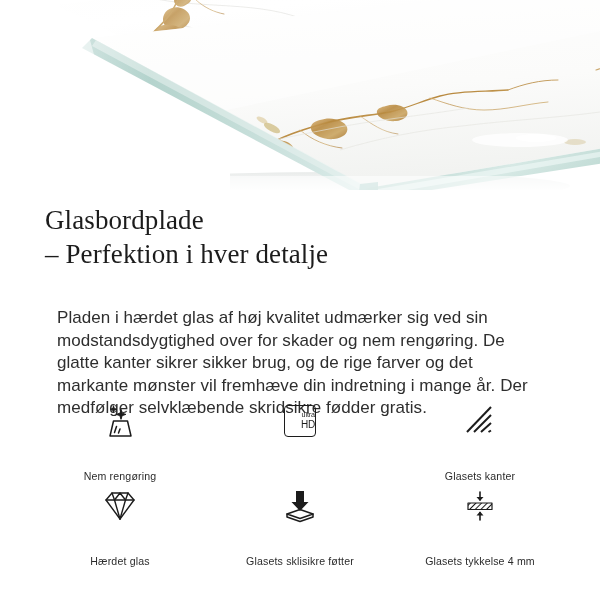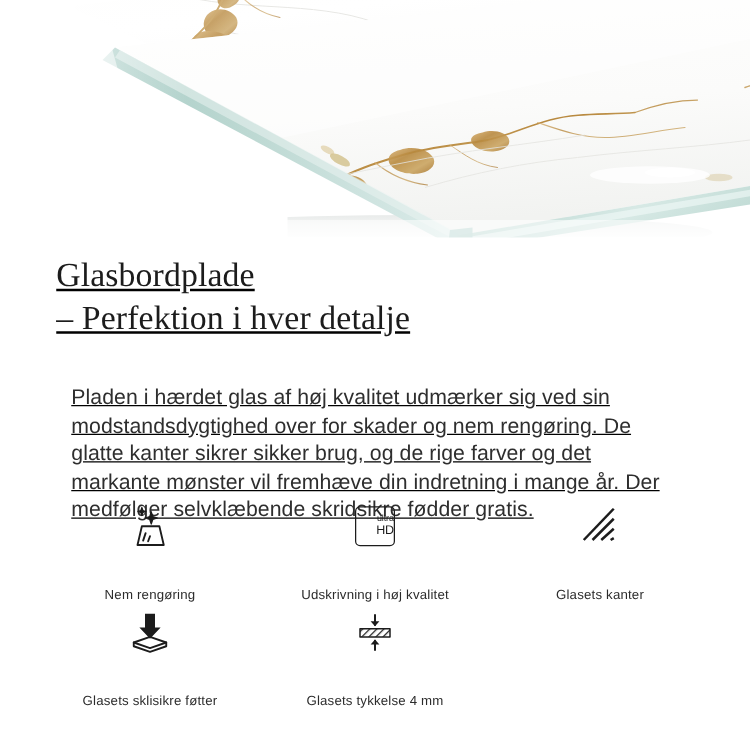--- a/index.html
+++ b/index.html
@@ -32,21 +32,20 @@
     background: #ffffff;
   }
   .hero-svg { display: block; width: 600px; height: 200px; }
 
   
   .content {
     position: absolute;
     left: 45px;
     top: 203px;
     width: 512px;
-    text-decoration: underline;
   }
   .headline {
     font-family: "Liberation Serif", serif;
     font-size: 27px;
     line-height: 34px;
     font-weight: 400;
     color: #1c1c1c;
     letter-spacing: 0.1px;
     margin: 0;
     white-space: pre-line;
@@ -305,35 +304,46 @@
       <div class="feature-label">Nem rengøring</div>
     </div>
 
     <div class="feature">
       <div class="feature-icon">
         <div class="uhd-box">
           <span class="uhd-top">ultra</span>
           <span class="uhd-bottom">HD</span>
         </div>
       </div>
-      <div class="feature-label">Udskrivning i høj kvalitet</div>
     </div>
 
     <div class="feature">
       <div class="feature-icon">
         <svg width="36" height="34" viewBox="0 0 36 34" fill="none" stroke="#1c1c1c" stroke-width="2" stroke-linecap="butt">
           <path d="M29 3 L5 28"></path>
           <path d="M29 11 L12 28"></path>
           <path d="M29 19 L19 28"></path>
           <path d="M29 26.5 L26.5 28"></path>
         </svg>
       </div>
       <div class="feature-label">Glasets kanter</div>
     </div>
 
+    <div class="feature">
+      <div class="feature-icon">
+        <svg width="40" height="34" viewBox="0 0 40 34" fill="none" stroke="#1c1c1c" stroke-width="1.4" stroke-linejoin="round" stroke-linecap="round">
+          <path d="M6 11 L12 4 L28 4 L34 11 L20 30 Z"></path>
+          <path d="M6 11 L34 11"></path>
+          <path d="M12 4 L14.5 11 L20 30"></path>
+          <path d="M28 4 L25.5 11 L20 30"></path>
+          <path d="M14.5 11 L20 4 L25.5 11"></path>
+        </svg>
+      </div>
+      <div class="feature-label">Hærdet glas</div>
+    </div>
 
     <div class="feature">
       <div class="feature-icon">
         <svg width="38" height="36" viewBox="0 0 38 36" fill="none" stroke="#1c1c1c" stroke-width="1.5" stroke-linejoin="round" stroke-linecap="round">
           <path d="M15 3 L23 3 L23 14 L27.5 14 L19 23 L10.5 14 L15 14 Z" fill="#1c1c1c" stroke="none"></path>
           <path d="M19 21.5 L32 26 L19 30.5 L6 26 Z"></path>
           <path d="M6 26 L6 29 L19 33.5 L32 29 L32 26"></path>
         </svg>
       </div>
       <div class="feature-label">Glasets sklisikre føtter</div>

